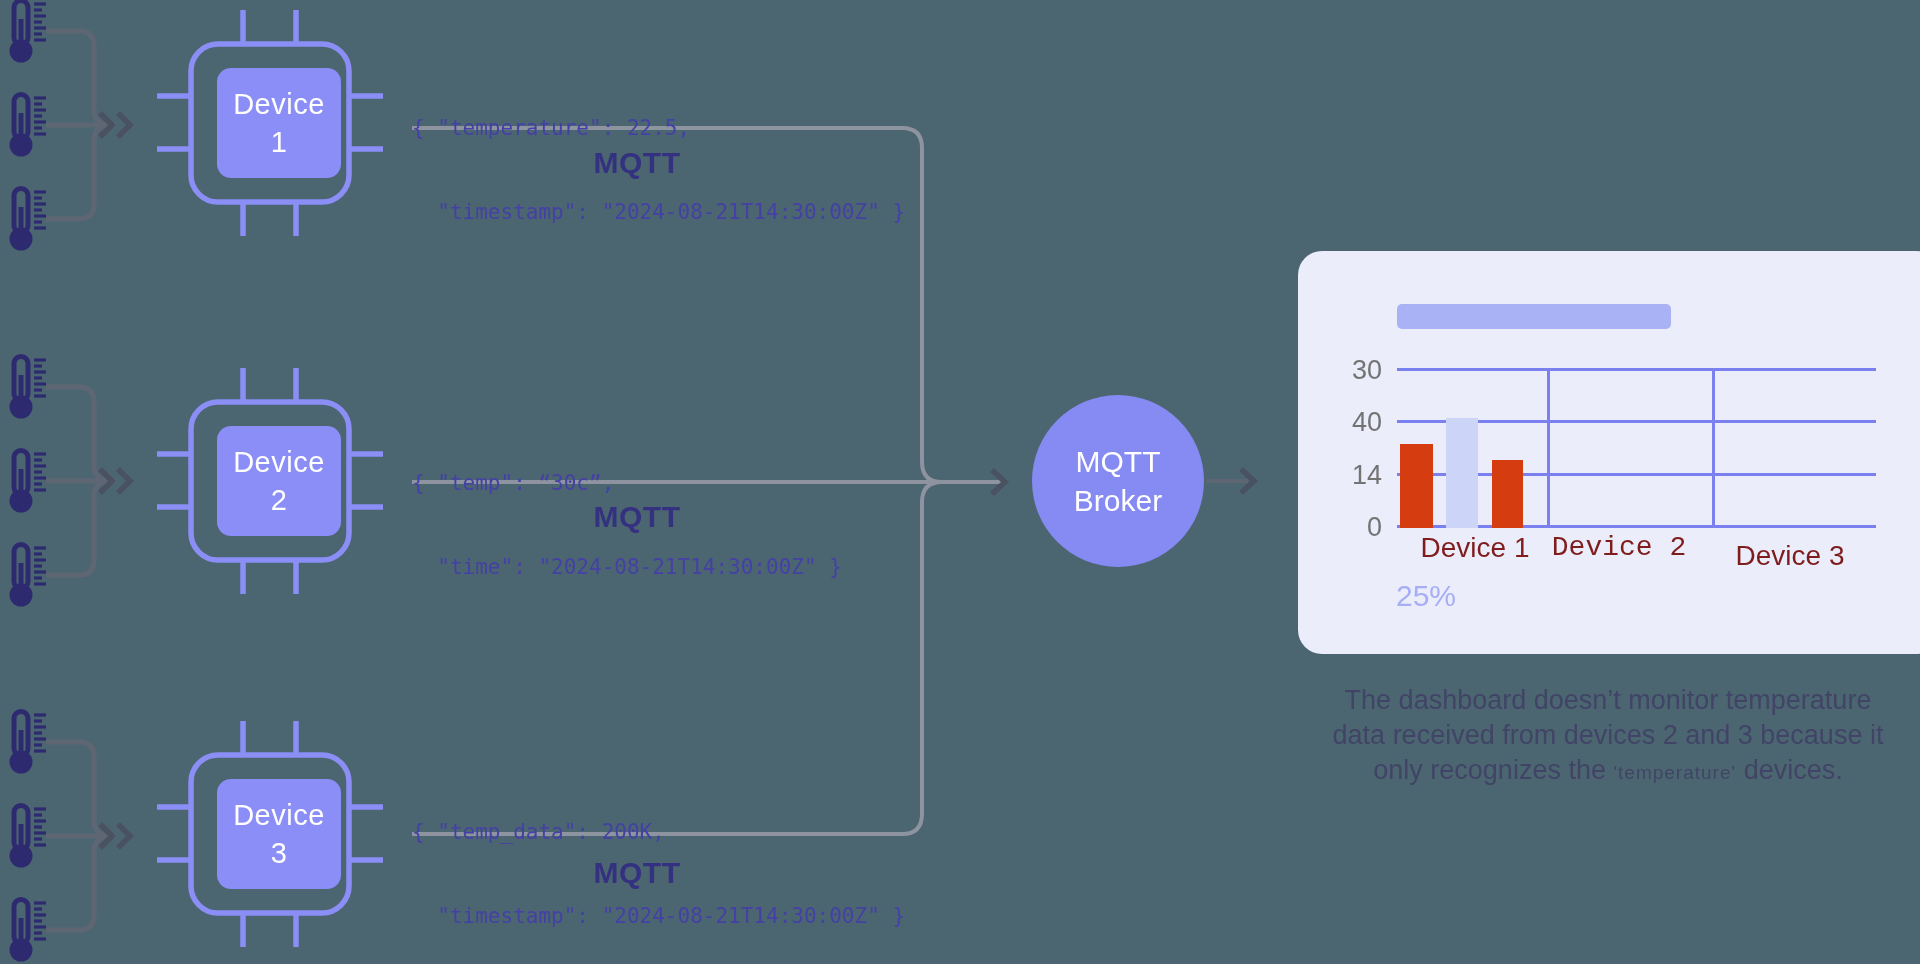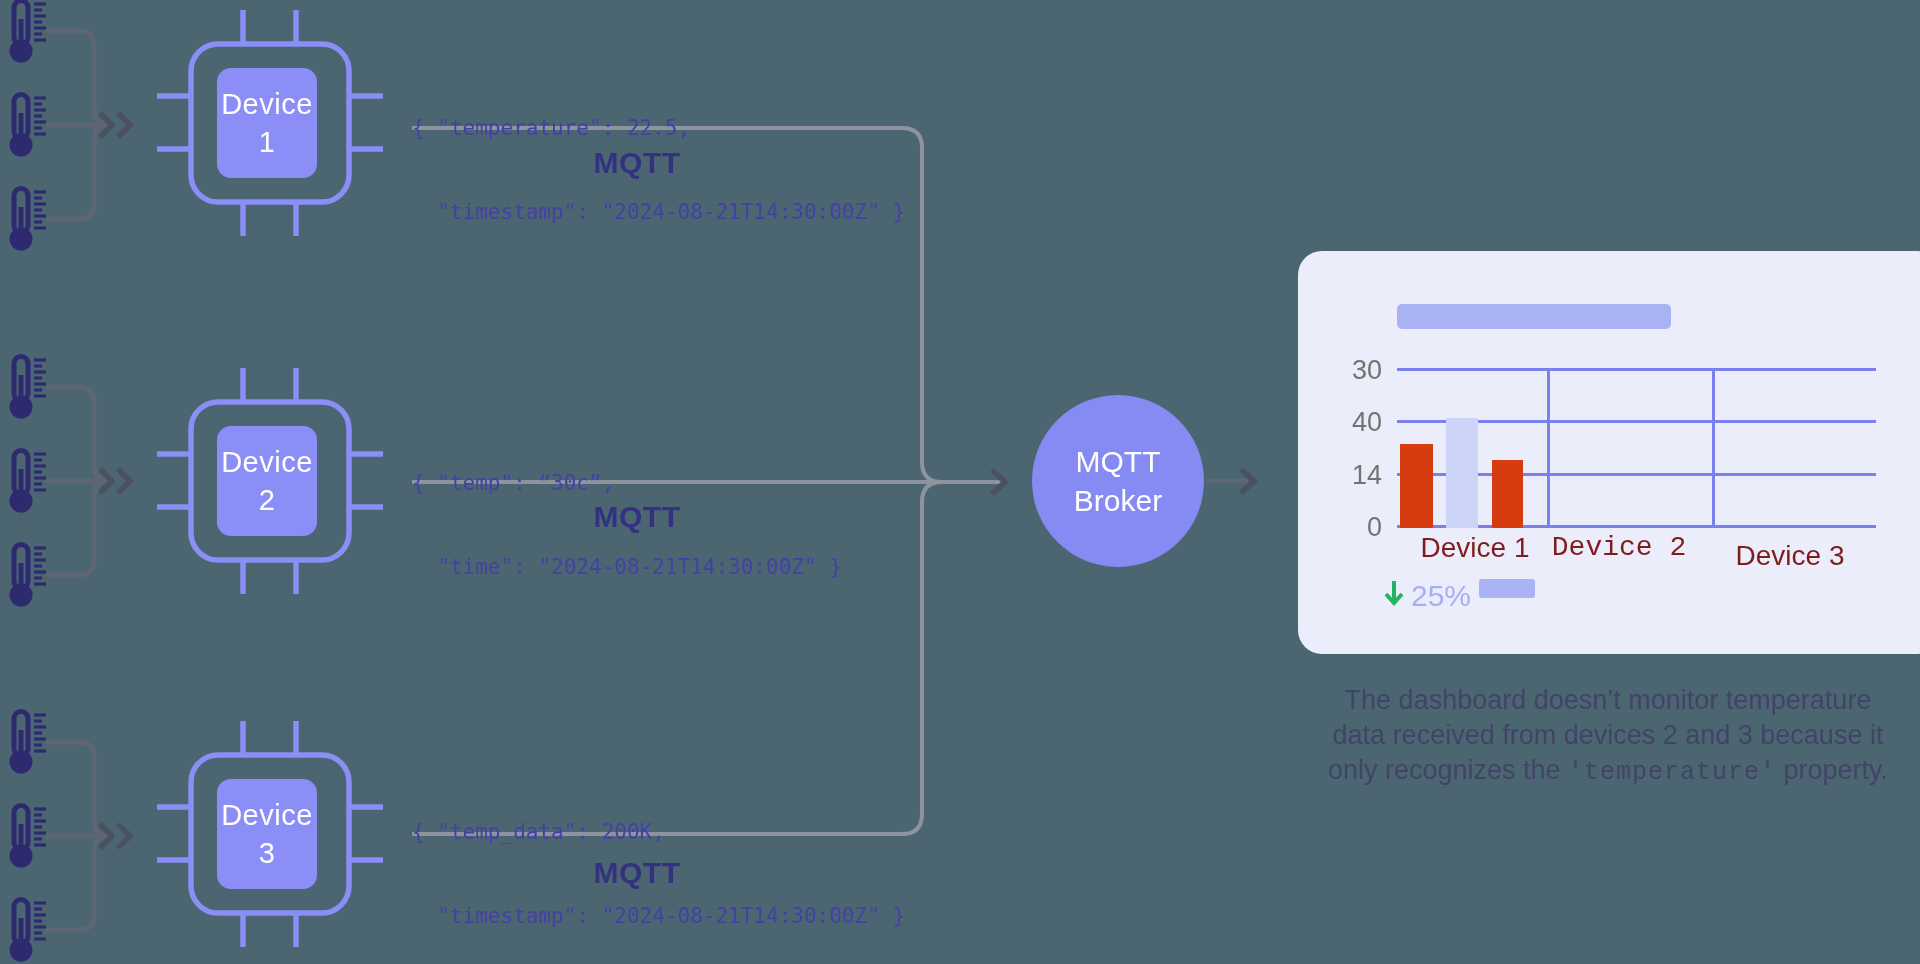--- a/index.html
+++ b/index.html
@@ -6,21 +6,21 @@
   body{
     width:1920px;height:964px;overflow:hidden;position:relative;
     background:#4B6671;
     font-family:"Liberation Sans", sans-serif;
   }
   .stage{position:absolute;inset:0;width:1920px;height:964px;}
   .stage > svg.diagram{position:absolute;left:0;top:0;}
 
   
   .chip-inner{
-    position:absolute;width:100px;height:110px;border-radius:14px;
+    position:absolute;width:124px;height:110px;border-radius:14px;
     background:#8A8EF6;color:#ffffff;
     display:flex;flex-direction:column;align-items:center;justify-content:center;
     font-size:29px;line-height:38px;font-weight:300;letter-spacing:.5px;
   }
 
   
   .payload{
     position:absolute;left:412px;
     font-family:"DejaVu Sans Mono", monospace;
     font-size:21px;line-height:28px;white-space:pre;
@@ -45,31 +45,31 @@
     position:absolute;left:1298px;top:251px;width:642px;height:403px;
     background:#EBEDFB;border-radius:24px;
   }
   .chart-title-bar{position:absolute;left:99px;top:53px;width:274px;height:25px;background:#A9B2F4;border-radius:5px;}
   .gridline-h{position:absolute;left:99px;width:479px;height:3px;background:#7B80F0;}
   .gridline-v{position:absolute;width:3px;top:117px;height:160px;background:#7B80F0;}
   .ytick{position:absolute;left:20px;width:64px;height:30px;text-align:right;font-size:27px;line-height:30px;color:#737373;}
   .xtick{position:absolute;top:282px;width:140px;height:30px;text-align:center;font-size:28px;line-height:30px;color:#7f1d1d;}
   #bars{position:absolute;left:99px;top:117px;width:479px;height:160px;}
   #bars .bar{position:absolute;bottom:0;}
-  .trend-badge{position:absolute;left:85px;top:328px;height:32px;display:flex;}
+  .trend-badge{position:absolute;left:92px;top:328px;height:32px;display:flex;flex-direction:column;}
   .trend-pct{font-size:30px;color:#A7AEF5;margin-left:6px;}
   .trend-bar{width:56px;height:19px;background:#AAB3F6;border-radius:3px;margin-left:8px;}
 
   
   .caption{
     position:absolute;left:1288px;top:683px;width:640px;
     text-align:center;font-size:27px;line-height:35px;color:#414466;
   }
   .caption .mono{
-    font-family:Liberation Mono, monospace;font-size:25px;letter-spacing:1px;
+    font-family:Liberation Sans, sans-serif;font-size:19px;letter-spacing:1px;
   }
 </style>
 </head>
 <body>
 
 <div class="stage">
 
   <svg class="diagram" width="1920" height="964" viewBox="0 0 1920 964">
     <defs>
       <symbol id="thermo" viewBox="0 0 48 66">
@@ -228,16 +228,16 @@
         <path d="M 11 2 V 23 M 3 15 L 11 24 L 19 15" stroke="#22B561" stroke-width="4" fill="none"></path>
       </svg>
       <span class="trend-pct">25%</span>
       <span class="trend-bar"></span>
     </div>
   </div>
 
   <div class="caption">
     <div>The dashboard doesn’t monitor temperature</div>
     <div>data received from devices 2 and 3 because it</div>
-    <div><span>only recognizes the </span><span class="mono">'temperature'</span><span> property.</span></div>
+    <div><span>only recognizes the </span><span class="mono">'temperature'</span><span> devices.</span></div>
   </div>
 
 </div>
 
 </body></html>

